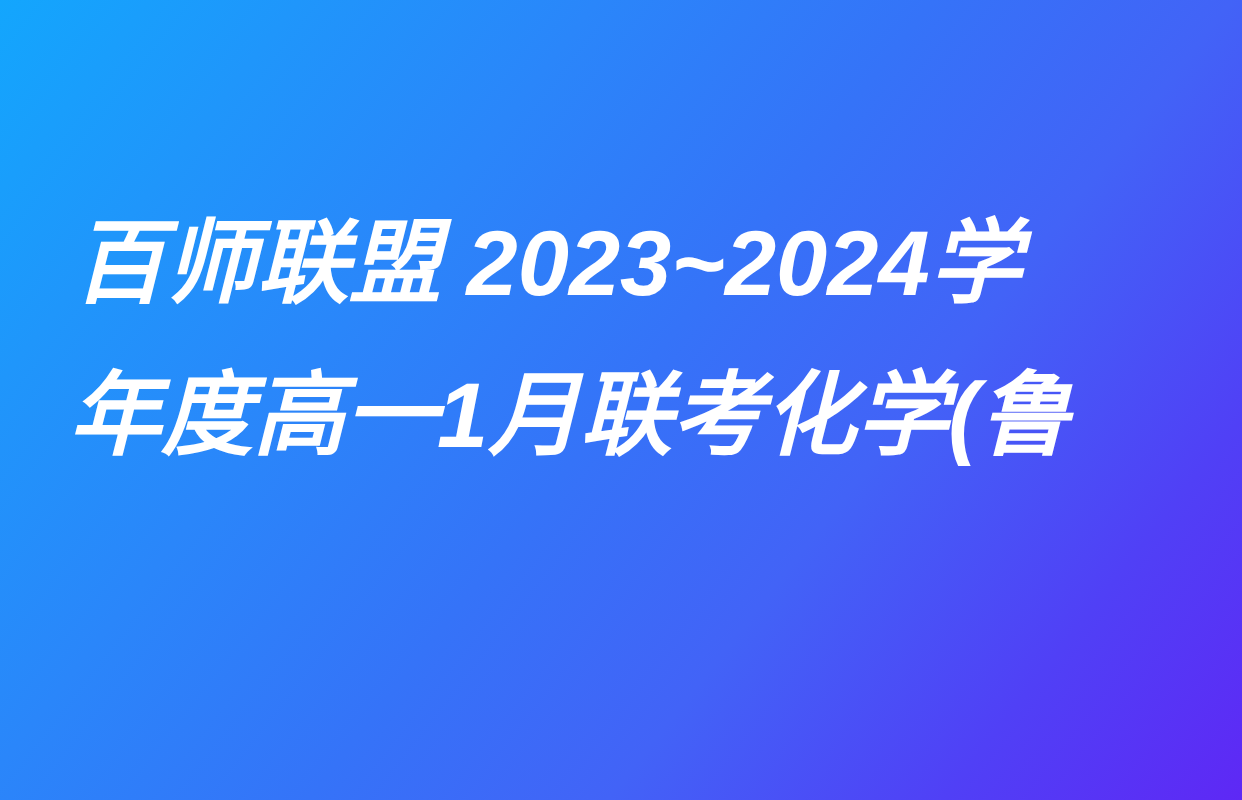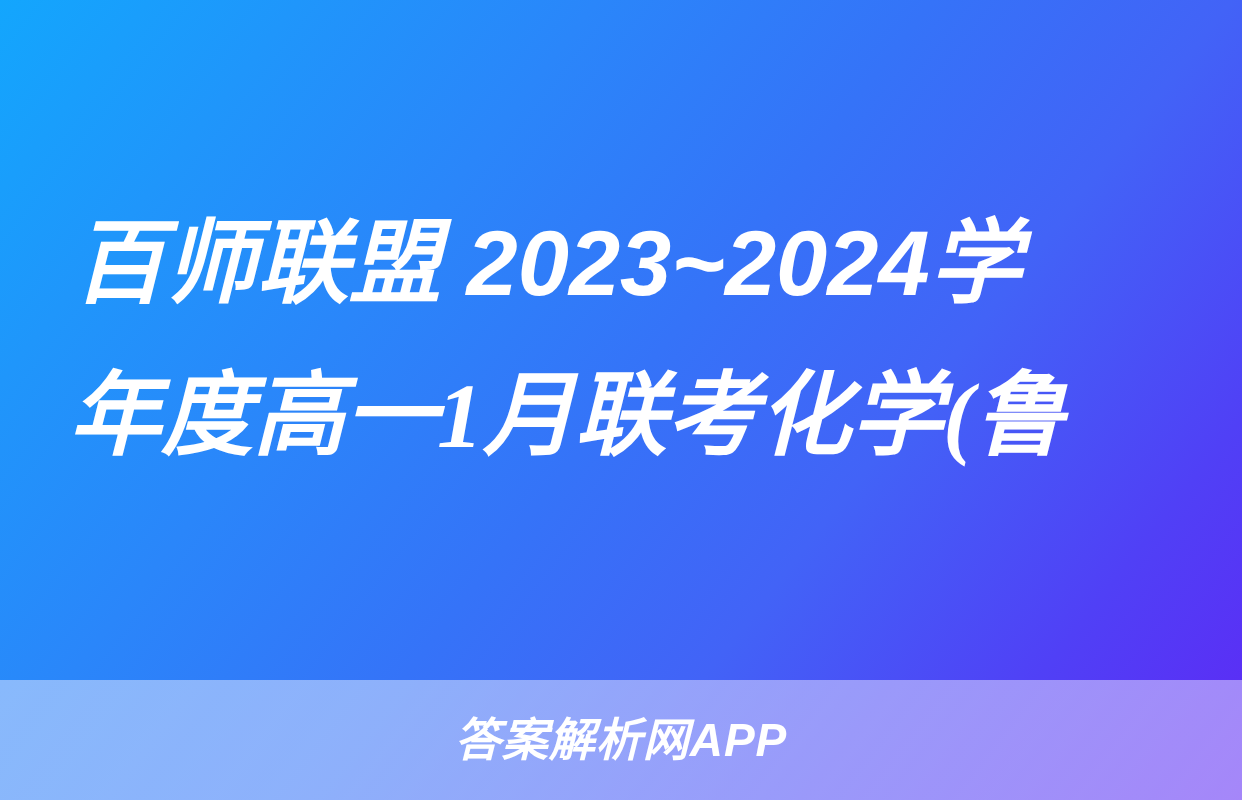--- a/index.html
+++ b/index.html
@@ -49,21 +49,21 @@
     line-height: 152px;
     font-weight: 700;
     font-style: italic;
     letter-spacing: 0px;
     white-space: nowrap;
     text-rendering: geometricPrecision;
     -webkit-font-smoothing: antialiased;
   }
 
   .title-line.line-1 { text-align: left; padding-left: 22px; }
-  .title-line.line-2 { text-align: left; padding-left: 14px; font-family: Liberation Serif, serif; }
+  .title-line.line-2 { text-align: left; padding-left: 14px; }
   .title-line.line-3 { text-align: center; }
 
   
   #watermark-band {
     position: absolute;
     left: 0;
     top: 680px;
     width: 1242px;
     height: 120px;
     background: linear-gradient(128deg,
@@ -93,17 +93,14 @@
 </head>
 <body>
 
 <div id="poster">
 
   <div id="title-block">
     <span class="title-line line-1">百师联盟 2023~2024学</span>
     <span class="title-line line-2">年度高一1月联考化学(鲁</span>
   </div>
 
-  <div id="watermark-band">
-    <span id="watermark-text">答案解析网APP</span>
-  </div>
 
 </div>
 
 </body></html>

